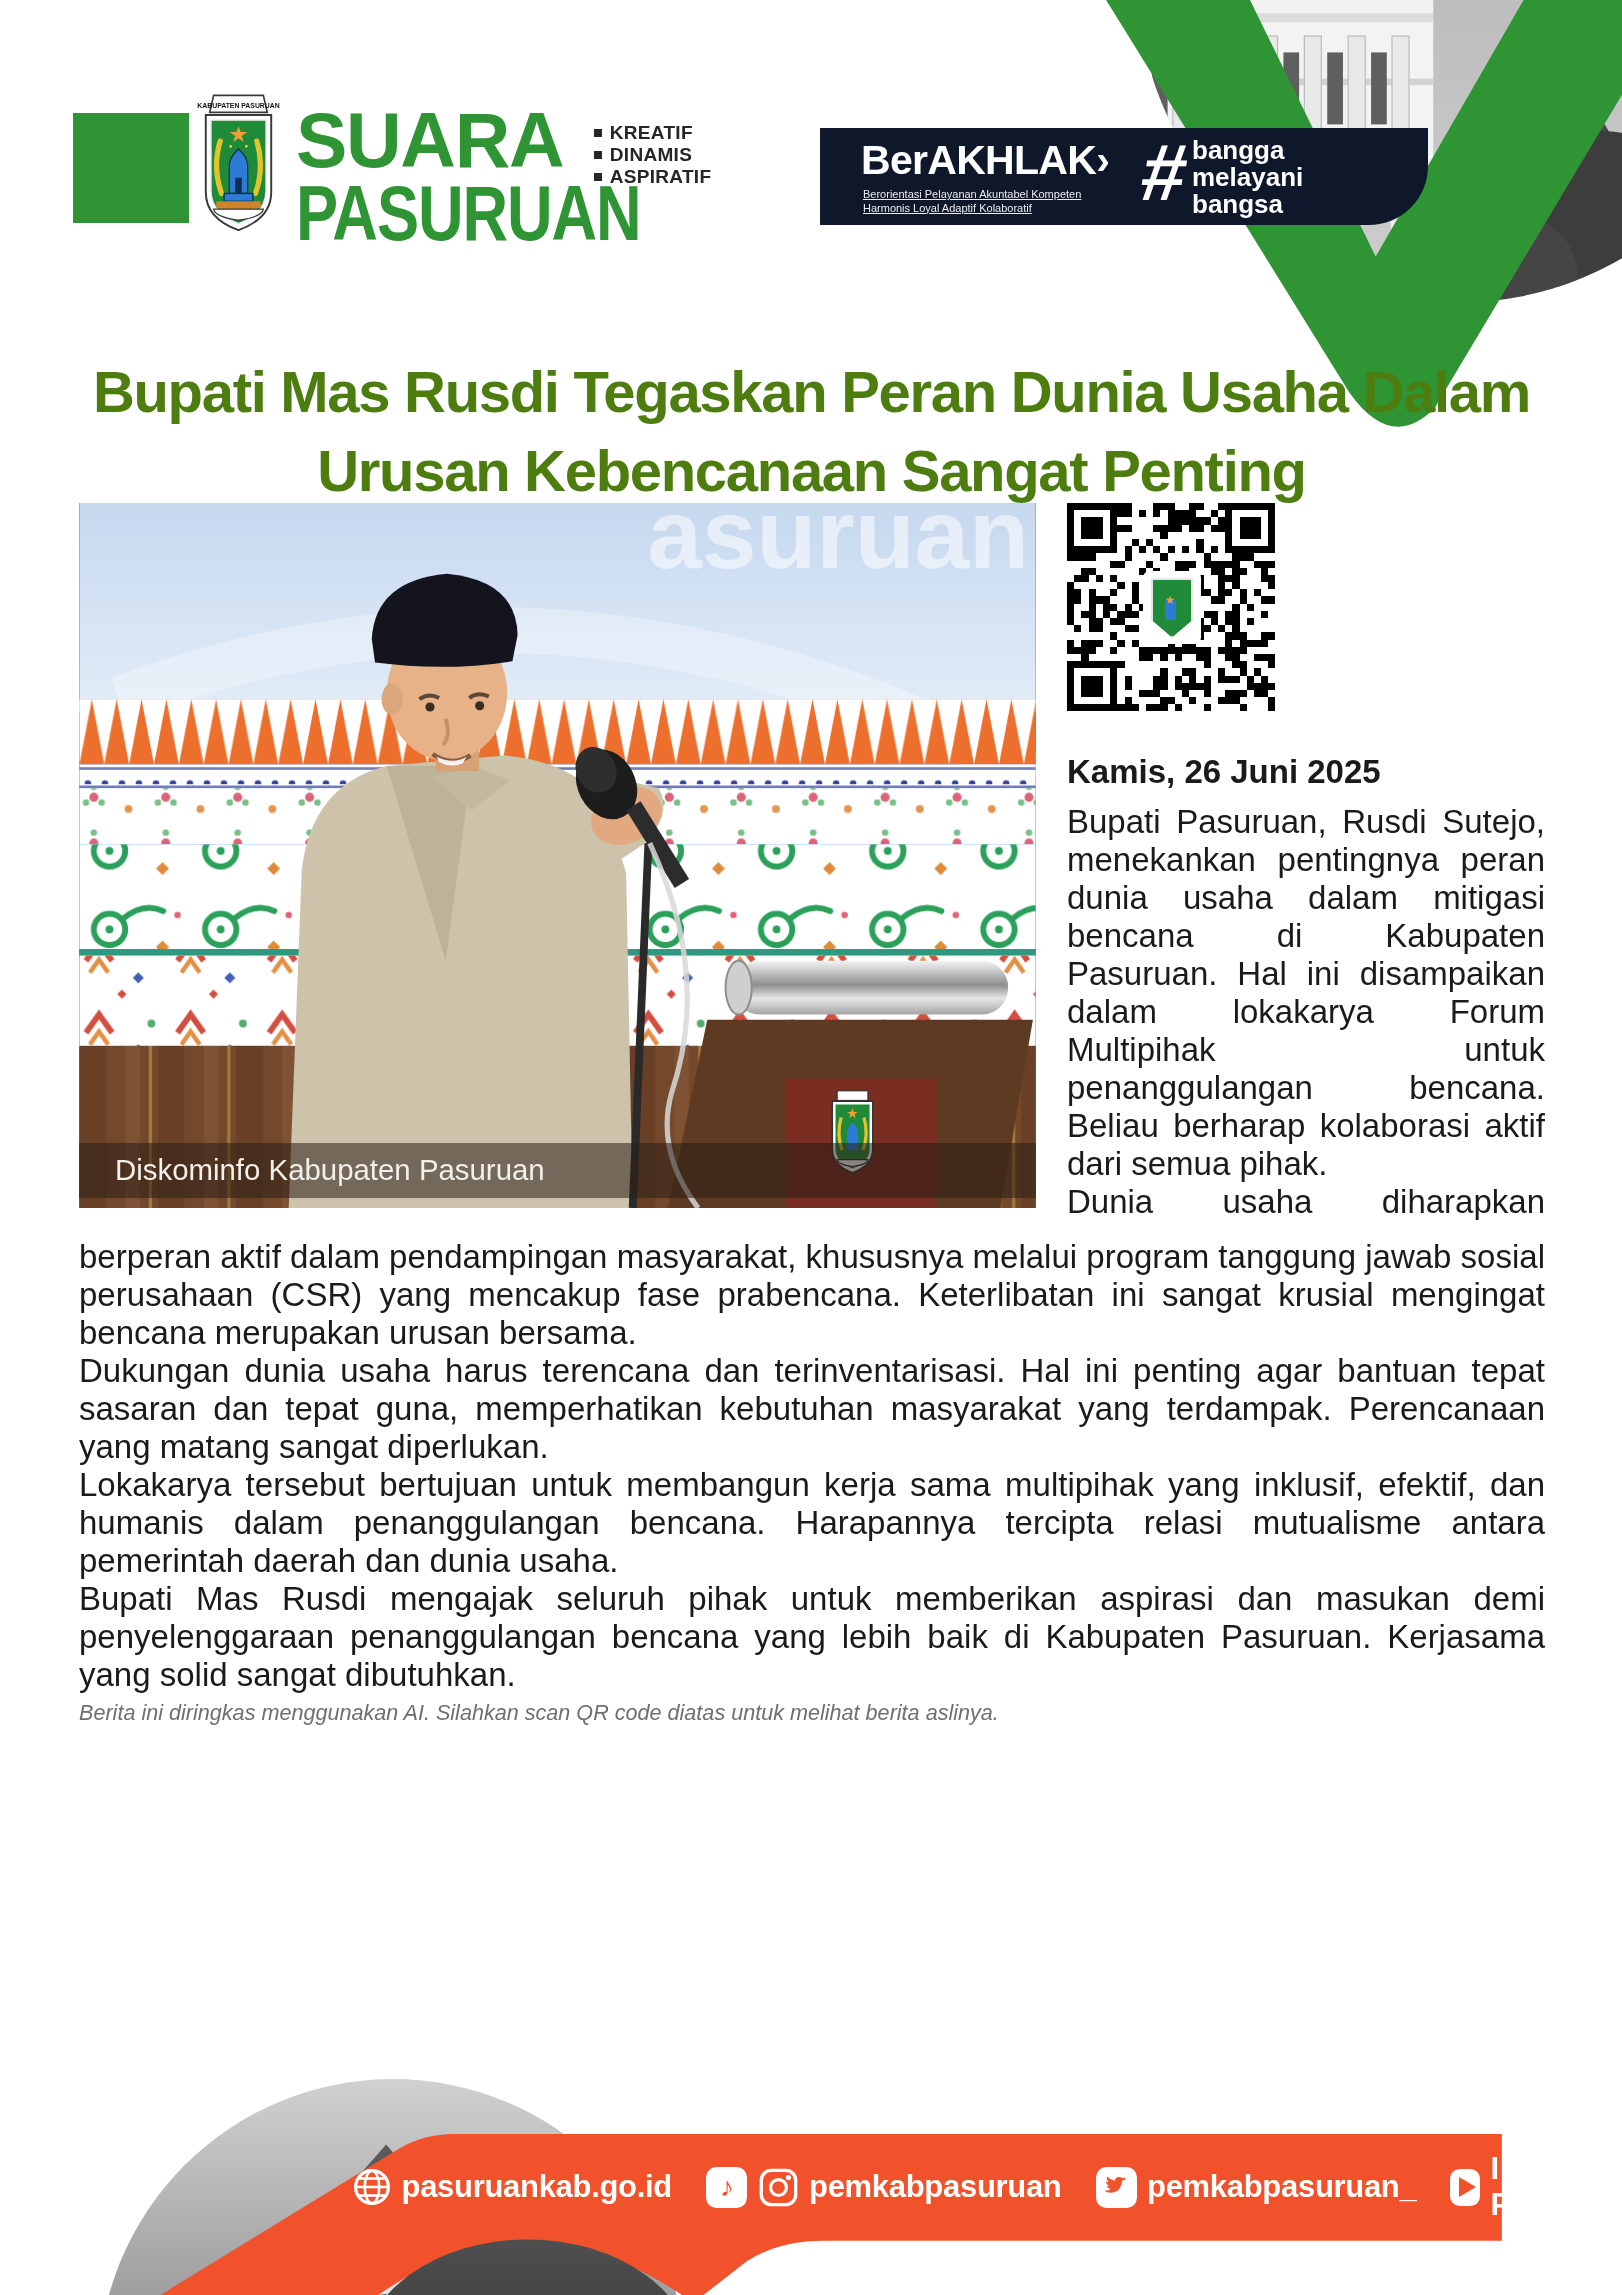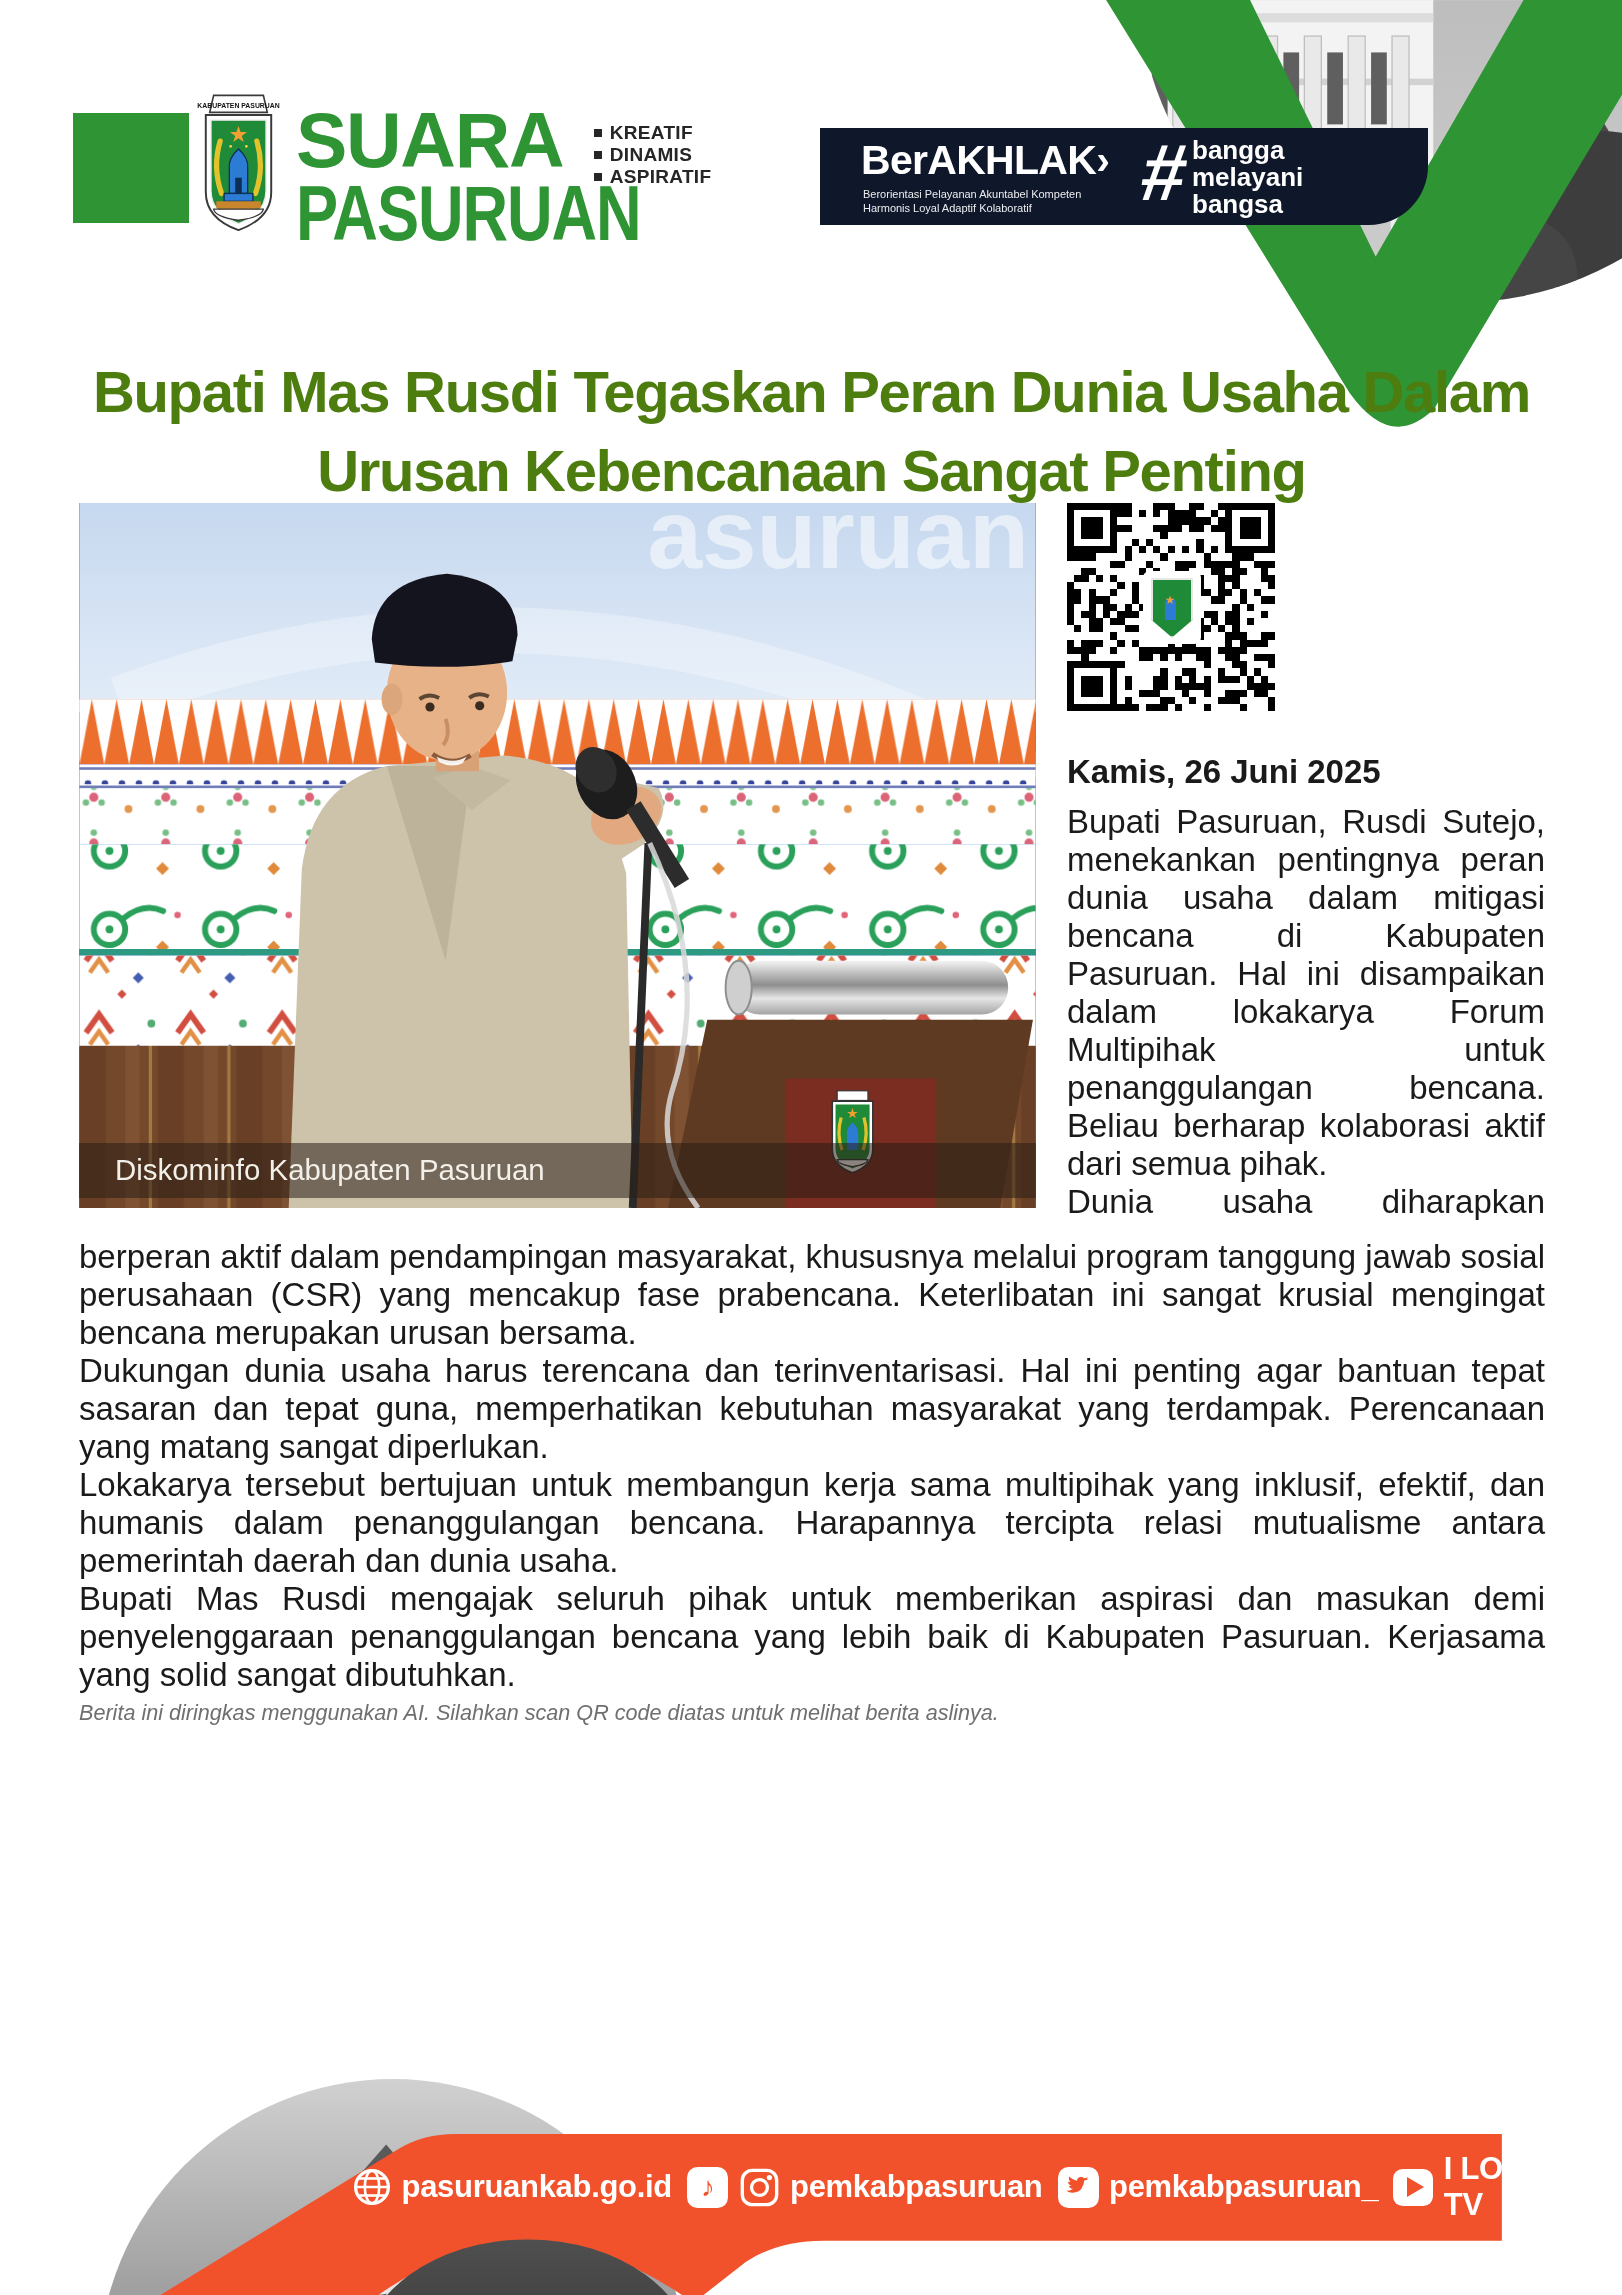--- a/index.html
+++ b/index.html
@@ -13,21 +13,21 @@
   .brand .l2{font-size:77px;font-weight:bold;color:#2E9434;letter-spacing:-1.3px;
              transform:scaleX(.82);transform-origin:left;margin-top:-3.9px;}
   .tagline{position:absolute;left:594px;top:122px;}
   .tag-item{display:flex;align-items:center;height:22px;font-size:19px;font-weight:bold;color:#262626;letter-spacing:0.3px;}
   .tag-item .sq{width:7.9px;height:7.9px;background:#262626;margin-right:7.9px;flex:0 0 auto;}
   .topright{position:absolute;right:0;top:0;width:530px;height:432px;}
   .campaign{position:absolute;left:820px;top:128px;width:580px;height:97px;background:#0f172a;
             border-bottom-right-radius:59px;padding-left:28px;}
   .berakhlak{position:absolute;left:41px;top:9.2px;color:#fff;font-size:41px;font-weight:bold;letter-spacing:-0.7px;}
   .berakhlak .arrow{font-weight:bold;}
-  .berakhlak-sub{position:absolute;left:43px;top:60px;color:rgba(255,255,255,.92);font-size:11px;line-height:13.7px;}
+  .berakhlak-sub{position:absolute;left:43px;top:60px;color:rgba(255,255,255,.92);font-size:11px;line-height:13.7px;text-decoration:underline;}
   .hashtag{position:absolute;left:322px;top:5.2px;color:#fff;}
   .hashtag .hash{position:absolute;left:0;top:0;font-size:80px;font-weight:bold;line-height:1;transform:skewX(-8deg);}
   .hashtag .words{position:absolute;left:50px;top:3.9px;font-size:26px;font-weight:bold;line-height:27px;}
   
   .headline{position:absolute;left:72px;top:313px;width:1479px;text-align:center;
             font-size:58px;font-weight:bold;line-height:79px;letter-spacing:-1.3px;color:#4d7c0f;}
   
   .article{position:absolute;left:79px;top:503px;width:1466px;font-size:33px;line-height:38px;text-align:justify;}
   .figure{float:left;width:957px;height:705px;margin-right:31px;position:relative;background:#3b82f6;}
   .figure svg{position:absolute;left:0;top:0;}
@@ -43,21 +43,21 @@
            clip-path:polygon(0 0,100% 0,100% 70%,50% 100%,0 70%);position:relative;}
   .qr-logo .mini-shield:before{content:"";position:absolute;left:12.4px;top:18.3px;width:10.5px;height:22px;background:#2c7bd4;border-radius:5.2px 5.2px 0 0;}
   .qr-logo .mini-shield:after{content:"★";position:absolute;left:11.8px;top:1.3px;font-size:11.8px;color:#f0a030;}
   .art-date{font-weight:bold;font-size:33px;margin-bottom:11.8px;}
   .article p{margin:0;}
   .stretch{text-align:justify;text-align-last:justify;}
   .clearp{clear:left;padding-top:17px;}
   .ai-note{clear:both;margin-top:13px;font-size:21.6px;font-style:italic;color:#6f6f6f;text-align:left;}
   
   .footer-art{position:absolute;left:0;bottom:0;width:1623px;height:301px;}
-  .footer-row{position:absolute;left:353px;top:2157px;height:60px;display:flex;align-items:center;gap:15px;z-index:5;}
+  .footer-row{position:absolute;left:353px;top:2157px;height:60px;display:flex;align-items:center;gap:34px;z-index:5;}
   .fgroup{display:flex;align-items:center;gap:10.5px;}
   .ftext{color:#fff;font-size:31px;font-weight:bold;letter-spacing:-0.3px;}
   .ibox{width:41px;height:41px;background:#fff;border-radius:10.5px;display:flex;align-items:center;justify-content:center;}
   .ibox-wide{width:48px;height:37px;background:#fff;border-radius:9.8px;display:flex;align-items:center;justify-content:center;}
   .iglyph{color:#F1512B;font-size:27.5px;font-weight:bold;line-height:1;}
   .play{width:0;height:0;border-left:17px solid #F1512B;border-top:10.5px solid transparent;border-bottom:10.5px solid transparent;margin-left:3.9px;}
 </style>
 </head>
 <body>
 

